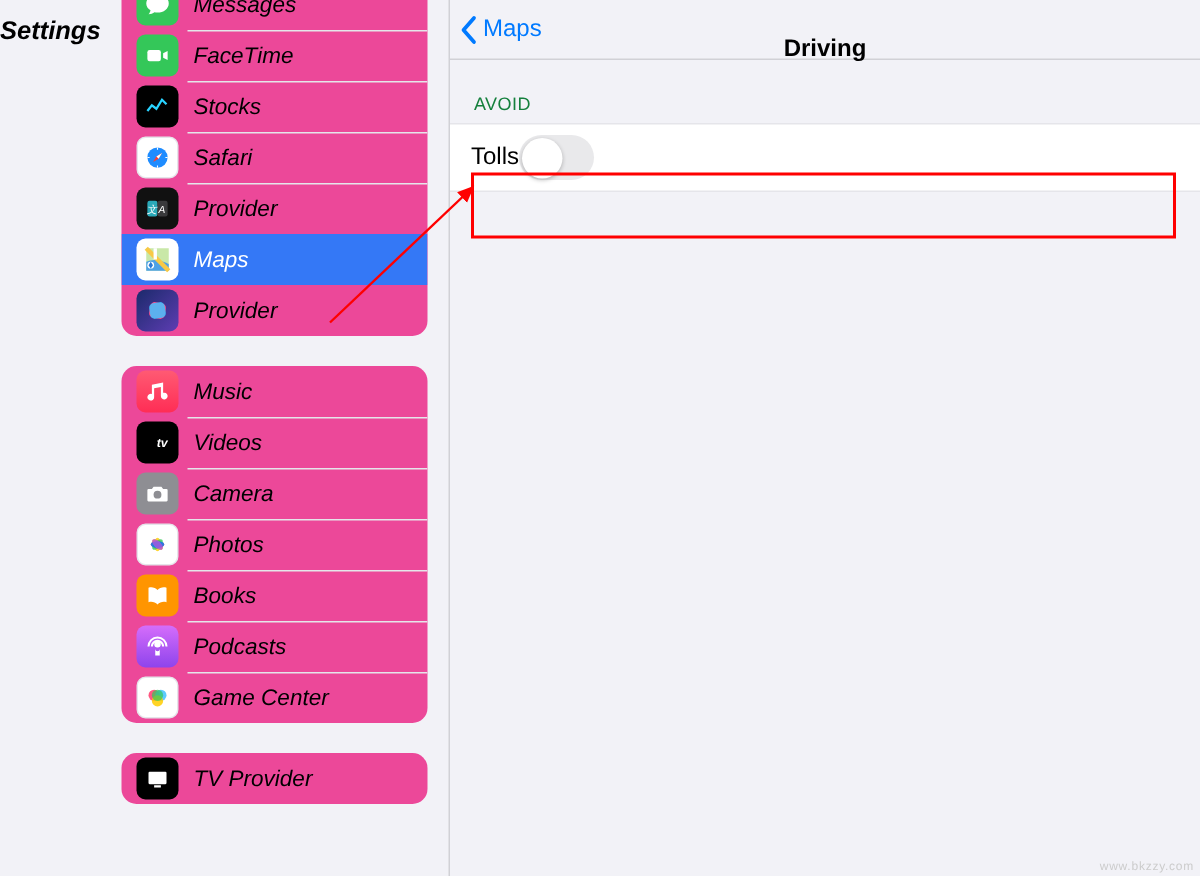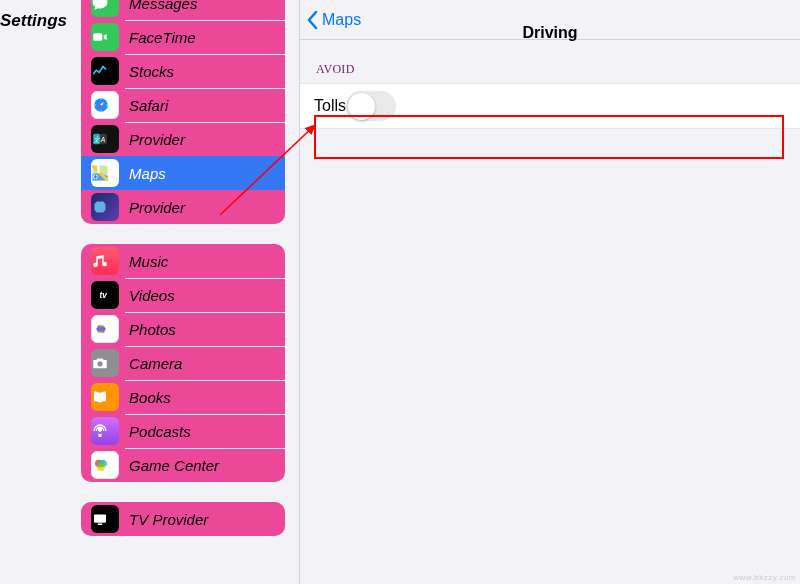--- a/index.html
+++ b/index.html
@@ -10,31 +10,31 @@
     .sidebar { width: 300px; background: #f2f2f7; border-right: 1px solid #d1d1d6; display: flex; flex-direction: row; font-style: italic; }
     .sidebar-title { text-align: center; font-size: 17px; font-weight: 600; padding: 11px 0 12px; color: #000; }
     .sidebar-scroll { flex: 1; overflow: hidden; padding: 0 14px; }
     .group { background: #ec4899; border-radius: 10px; margin-bottom: 20px; overflow: hidden; }
     .item { display: flex; align-items: center; height: 34px; padding-left: 10px; position: relative; cursor: pointer; }
     .item + .item::before { content: ""; position: absolute; left: 44px; right: 0; top: 0; height: 1px; background: #e5e5ea; }
     .item.selected { background: #3478f6; }
     .item.selected .label { color: #fff; }
     .item.selected + .item::before { display: none; }
     .item.selected::before { display: none; }
-    .icon { width: 28px; height: 28px; border-radius: 6px; display: flex; align-items: center; justify-content: flex-start; flex-shrink: 0; }
+    .icon { width: 28px; height: 28px; border-radius: 6px; display: flex; align-items: center; justify-content: center; flex-shrink: 0; }
     .icon svg { width: 18px; height: 18px; }
     .label { font-size: 15px; color: #000; margin-left: 10px; }
 
     
     .detail { flex: 1; background: #f2f2f7; display: flex; flex-direction: column; }
     .nav { height: 40px; display: flex; align-items: center; position: relative; border-bottom: 1px solid #d1d1d6; background: #f2f2f7; }
     .back { display: flex; align-items: center; color: #007aff; font-size: 16px; padding-left: 6px; cursor: pointer; }
     .back svg { width: 14px; height: 20px; }
     .nav-title { position: absolute; left: 0; right: 0; text-align: center; font-size: 16px; font-weight: 600; pointer-events: none; margin-top: 27px; }
-    .section-header { font-size: 12px; color: #701a75; padding: 22px 16px 6px; text-transform: uppercase; letter-spacing: 0.3px; font-family: Liberation Serif, serif; }
+    .section-header { font-size: 12px; color: #15803d; padding: 22px 16px 6px; text-transform: uppercase; letter-spacing: 0.3px; }
     .rows { background: #fff; border-top: 1px solid #e5e5ea; border-bottom: 1px solid #e5e5ea; }
     .row { display: flex; align-items: center; justify-content: flex-start; height: 44px; padding: 0 14px; position: relative; }
     .row + .row::before { content: ""; position: absolute; left: 14px; right: 0; top: 0; height: 1px; background: #e5e5ea; }
     .row-label { font-size: 16px; color: #000; }
     .toggle { width: 50px; height: 30px; border-radius: 15px; position: relative; cursor: pointer; }
     .toggle .knob { width: 27px; height: 27px; background: #fff; border-radius: 50%; position: absolute; top: 1.5px; box-shadow: 0 1px 3px rgba(0,0,0,.25); }
     .toggle.off { background: #e9e9eb; }
     .toggle.off .knob { left: 1.5px; }
     .toggle.on { background: #34c759; }
     .toggle.on .knob { right: 1.5px; }
@@ -137,42 +137,42 @@
         </div>
         <div class="item">
           <span class="icon" style="background:#000">
             <svg viewBox="0 0 24 24">
                 <text x="12" y="16" font-size="11" fill="#fff" text-anchor="middle" font-weight="600">tv</text>
               </svg>
           </span>
           <span class="label">Videos</span>
         </div>
         <div class="item">
+          <span class="icon" style="background:#8e8e93">
+            <svg viewBox="0 0 24 24" fill="#fff">
+                <path d="M4 8h3l1.5-2h7L17 8h3a1 1 0 011 1v9a1 1 0 01-1 1H4a1 1 0 01-1-1V9a1 1 0 011-1z"></path>
+                <circle cx="12" cy="13" r="3.5" fill="#8e8e93"></circle>
+              </svg>
+          </span>
+          <span class="label">Camera</span>
+        </div>
+        <div class="item">
           <span class="icon" style="background:#fff;border:1px solid #e5e5ea">
             <svg viewBox="0 0 24 24">
                 <g transform="translate(12 12)">
                   <ellipse rx="6" ry="3" fill="#ff3b30" opacity=".8"></ellipse>
                   <ellipse rx="6" ry="3" fill="#ff9500" opacity=".8" transform="rotate(45)"></ellipse>
                   <ellipse rx="6" ry="3" fill="#ffcc00" opacity=".8" transform="rotate(90)"></ellipse>
                   <ellipse rx="6" ry="3" fill="#34c759" opacity=".8" transform="rotate(135)"></ellipse>
                   <ellipse rx="6" ry="3" fill="#007aff" opacity=".8" transform="rotate(180)"></ellipse>
                   <ellipse rx="6" ry="3" fill="#af52de" opacity=".8" transform="rotate(225)"></ellipse>
                 </g>
               </svg>
           </span>
           <span class="label">Photos</span>
-        </div>
-        <div class="item">
-          <span class="icon" style="background:#8e8e93">
-            <svg viewBox="0 0 24 24" fill="#fff">
-                <path d="M4 8h3l1.5-2h7L17 8h3a1 1 0 011 1v9a1 1 0 01-1 1H4a1 1 0 01-1-1V9a1 1 0 011-1z"></path>
-                <circle cx="12" cy="13" r="3.5" fill="#8e8e93"></circle>
-              </svg>
-          </span>
-          <span class="label">Camera</span>
         </div>
         <div class="item">
           <span class="icon" style="background:#ff9500">
             <svg viewBox="0 0 24 24" fill="#fff">
                 <path d="M4 5c3-1 6 0 8 2 2-2 5-3 8-2v13c-3-1-6 0-8 2-2-2-5-3-8-2z"></path>
               </svg>
           </span>
           <span class="label">Books</span>
         </div>
         <div class="item">

